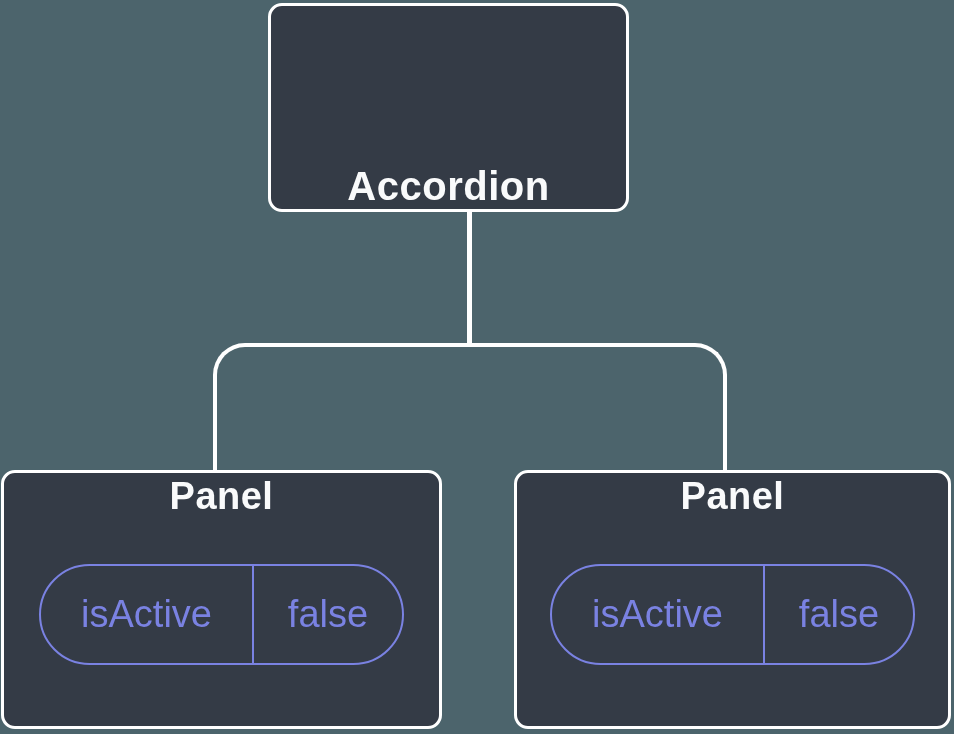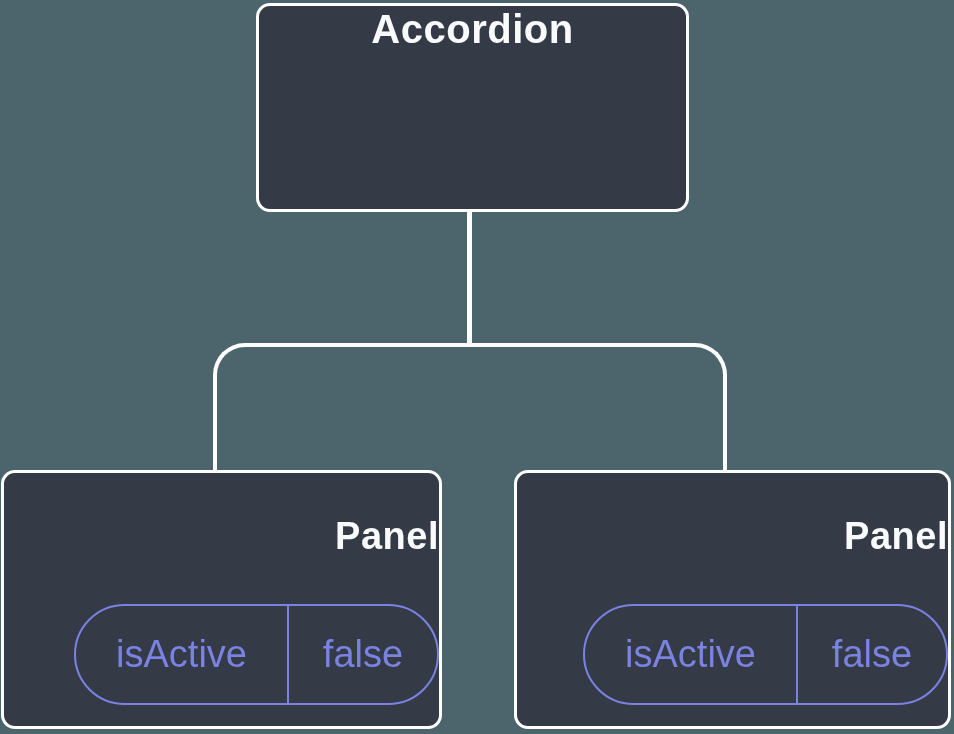--- a/index.html
+++ b/index.html
@@ -21,34 +21,32 @@
     position: absolute;
     background: var(--node-bg, #343b46);
     border: 3.5px solid var(--node-border, #ffffff);
     border-radius: 14px;
     box-sizing: border-box;
     display: flex;
     flex-direction: column;
     align-items: center;
   }
   .node-root {
-    left: 256px;
+    left: 268px;
     top: 3px;
-    width: 433px;
+    width: 361px;
     height: 209px;
-    justify-content: flex-start;
+    justify-content: flex-end;
   }
   .node-root .node-label {
     font-size: 40px;
   }
   .node-panel {
     top: 470px;
     height: 259px;
-    padding-top: 40px;
-    align-items: flex-end;
   }
   .node-panel-left  { left: 1px;   width: 441px; }
   .node-panel-right { left: 514px; width: 437px; }
 
   .node-label {
     color: var(--node-text, #f9fafb);
     font-weight: 600;
     font-size: 38px;
     line-height: 46px;
     letter-spacing: 0.5px;

